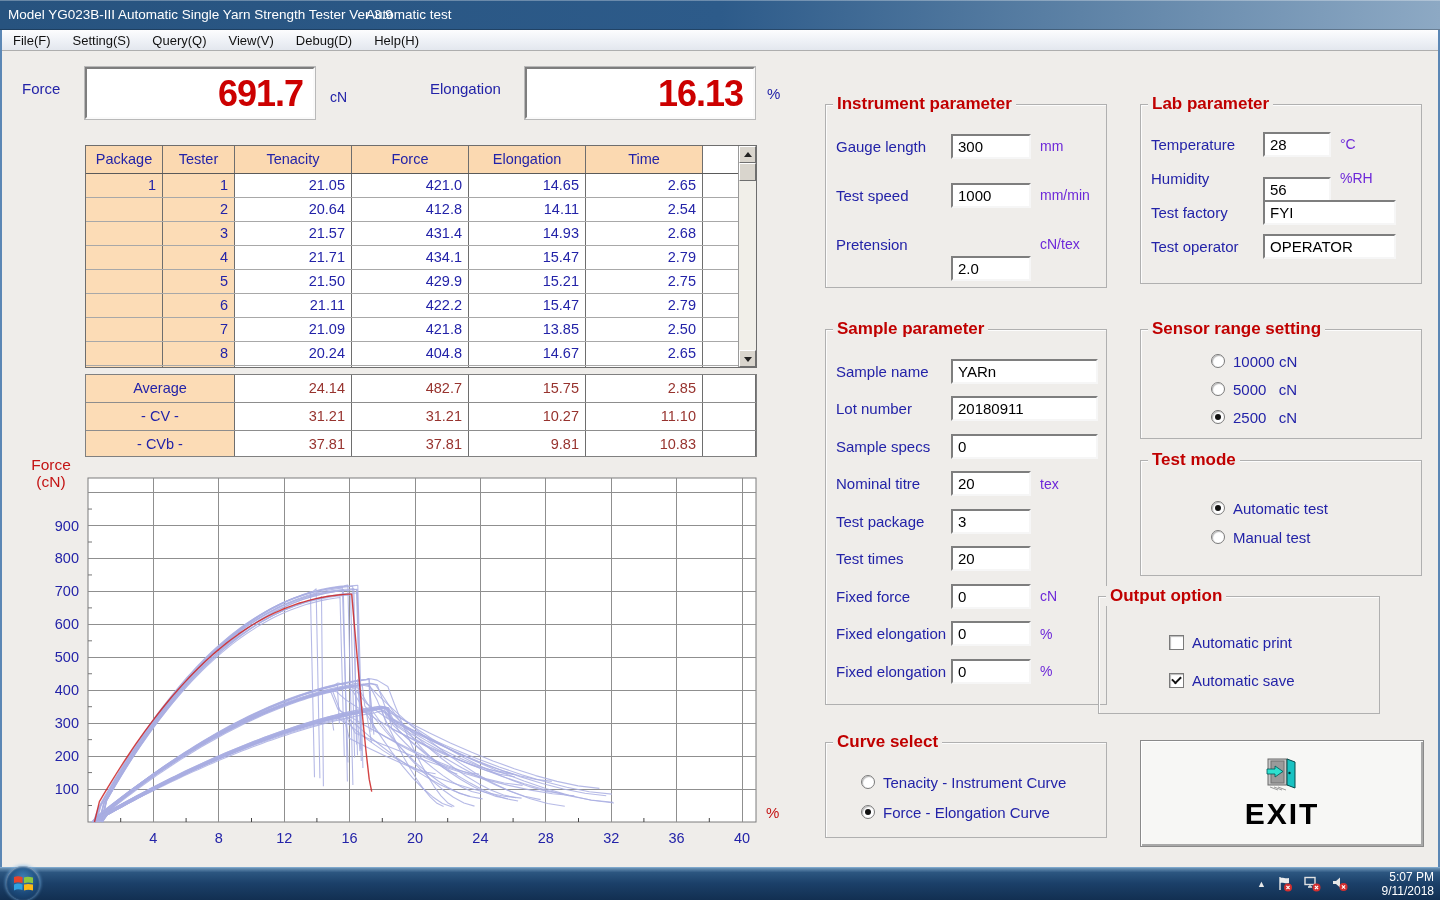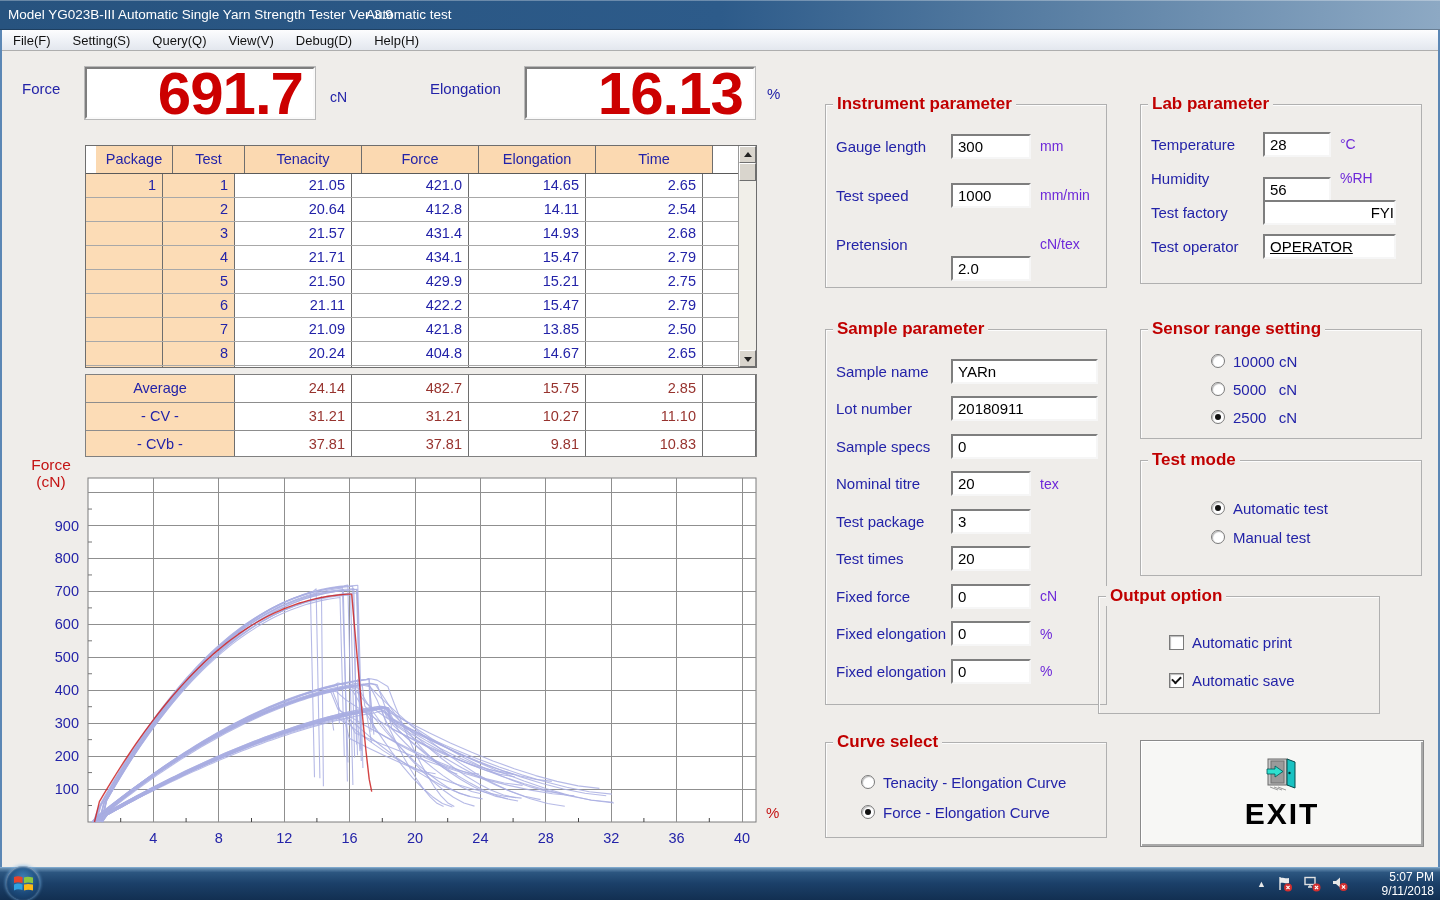--- a/index.html
+++ b/index.html
@@ -17,28 +17,28 @@
   .menubar{position:absolute;left:2px;top:30px;width:1436px;height:20px;
     background:linear-gradient(180deg,#fdfdfe,#eef1f6 55%,#e3e7ee);
     border-bottom:1px solid #aeaeae;display:flex;align-items:center;font-size:13px;color:#111;}
   .menubar .mi{padding:0 11px;cursor:default;}
   .edgeL,.edgeR{position:absolute;top:30px;bottom:32px;width:2px;background:#5b87b5;}
   .edgeL{left:0}.edgeR{right:0}
   
   .rlabel{position:absolute;color:#2323a8;font-size:15px;}
   .readout{position:absolute;width:230px;height:52px;background:#fff;
     border:2px solid;border-color:#7e7e7e #fafafa #fafafa #7e7e7e;box-shadow:0 0 0 1px #b9b9b9;
-    color:#cc0000;font-size:60px;font-weight:700;letter-spacing:-1px;text-align:right;line-height:50px;padding-right:10px;box-sizing:border-box;}
+    color:#cc0000;font-size:36px;font-weight:700;letter-spacing:-1px;text-align:right;line-height:50px;padding-right:10px;box-sizing:border-box;}
   .runit{position:absolute;color:#2323a8;font-size:14px;}
   
   .rtable{position:absolute;left:85px;top:145px;width:672px;height:223px;background:#fff;
     border:1px solid #6e6e6e;box-sizing:border-box;display:flex;overflow:hidden;font-size:14.5px;}
   .rcols{flex:1;overflow:hidden;}
   .tr{display:flex;height:23px;line-height:22px;border-bottom:1px solid #a8a8a8;}
-  .tr.head{height:27px;line-height:26px;border-bottom:1px solid #5a5a5a;padding-left:10px;}
+  .tr.head{height:27px;line-height:26px;border-bottom:1px solid #5a5a5a;}
   .td{box-sizing:border-box;border-right:1px solid #6e6e6e;padding:0 6px;color:#2323a8;white-space:nowrap;overflow:hidden;}
   .td.num{text-align:right;}
   .td.c0{width:77px}.td.c1{width:72px}.td.c2{width:117px}.td.c3{width:117px}.td.c4{width:117px}.td.c5{width:117px}
   .td.fill{flex:1;border-right:none;background:#fff;}
   .head .td{background:#fbd9b1;text-align:center;}
   .head .td.fill{background:#fff;}
   .td.peach{background:#fcdcb6;}
   
   .sb{width:17px;border-left:1px solid #9a9a9a;background:#f1efe9;display:flex;flex-direction:column;}
   .sbtn{height:17px;background:#d9d5cd;border:1px solid;border-color:#fff #6f6f6f #6f6f6f #fff;box-sizing:border-box;position:relative;}
@@ -117,21 +117,21 @@
   <span class="runit" style="left:330px;top:89px;">cN</span>
 
   <span class="rlabel" style="left:430px;top:80px;">Elongation</span>
   <div class="readout" style="left:525px;top:67px;">16.13</div>
   <span class="runit" style="left:767px;top:85px;font-size:15px;">%</span>
 
   <div class="rtable">
     <div class="rcols" id="rcols">
         <div class="tr head">
           <div class="td c0">Package</div>
-          <div class="td c1">Test</div>
+          <div class="td c1">Tester</div>
           <div class="td c2">Tenacity</div>
           <div class="td c3">Force</div>
           <div class="td c4">Elongation</div>
           <div class="td c5">Time</div>
           <div class="td fill"></div>
         </div>
         <div class="tr">
           <div class="td num c0 peach">1</div>
           <div class="td num c1 peach">1</div>
           <div class="td num c2">21.05</div>
@@ -434,21 +434,21 @@
           <span class="funit">%</span>
         </div>
       </div>
   </div>
 
   <div class="gbox" style="left:825px;top:742px;width:282px;height:96px;">
     <span class="gtitle">Curve select</span>
     <div id="curve-options" style="padding:28px 0 0 35px;display:flex;flex-direction:column;gap:8px;">
         <div class="opt">
           <span class="radio"></span>
-          <span class="optlabel">Tenacity - Elongation Curve</span>
+          <span class="optlabel">Tenacity - Instrument Curve</span>
         </div>
         <div class="opt">
           <span class="radio on"></span>
           <span class="optlabel">Force - Elongation Curve</span>
         </div>
       </div>
   </div>
 
   <div class="gbox" style="left:1140px;top:104px;width:282px;height:180px;">
     <span class="gtitle">Lab parameter</span>
@@ -458,25 +458,25 @@
           <div class="tbox" style="width: 68px;">28</div>
           <span class="funit">°C</span>
         </div>
         <div class="frow">
           <span class="flabel" style="width: 112px;">Humidity</span>
           <div class="tbox" style="width: 68px; margin-top: 23px;">56</div>
           <span class="funit">%RH</span>
         </div>
         <div class="frow">
           <span class="flabel" style="width: 112px;">Test factory</span>
-          <div class="tbox" style="width: 133px; text-align: right;">FYI</div>
+          <div class="tbox" style="width: 133px;">FYI</div>
         </div>
         <div class="frow">
           <span class="flabel" style="width: 112px;">Test operator</span>
-          <div class="tbox" style="width: 133px; text-decoration: underline;">OPERATOR</div>
+          <div class="tbox" style="width: 133px;">OPERATOR</div>
         </div>
       </div>
   </div>
 
   <div class="gbox" style="left:1140px;top:329px;width:282px;height:110px;">
     <span class="gtitle">Sensor range setting</span>
     <div id="sensor-options" style="padding:20px 0 0 70px;display:flex;flex-direction:column;gap:6px;">
         <div class="opt">
           <span class="radio"></span>
           <span class="optlabel">10000 cN</span>

